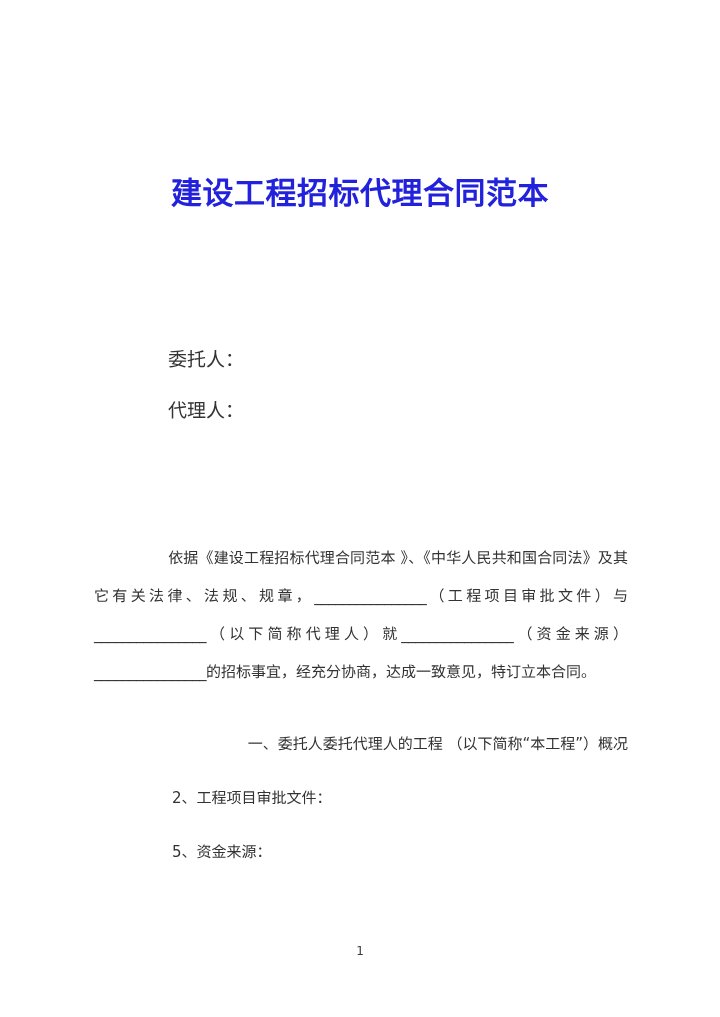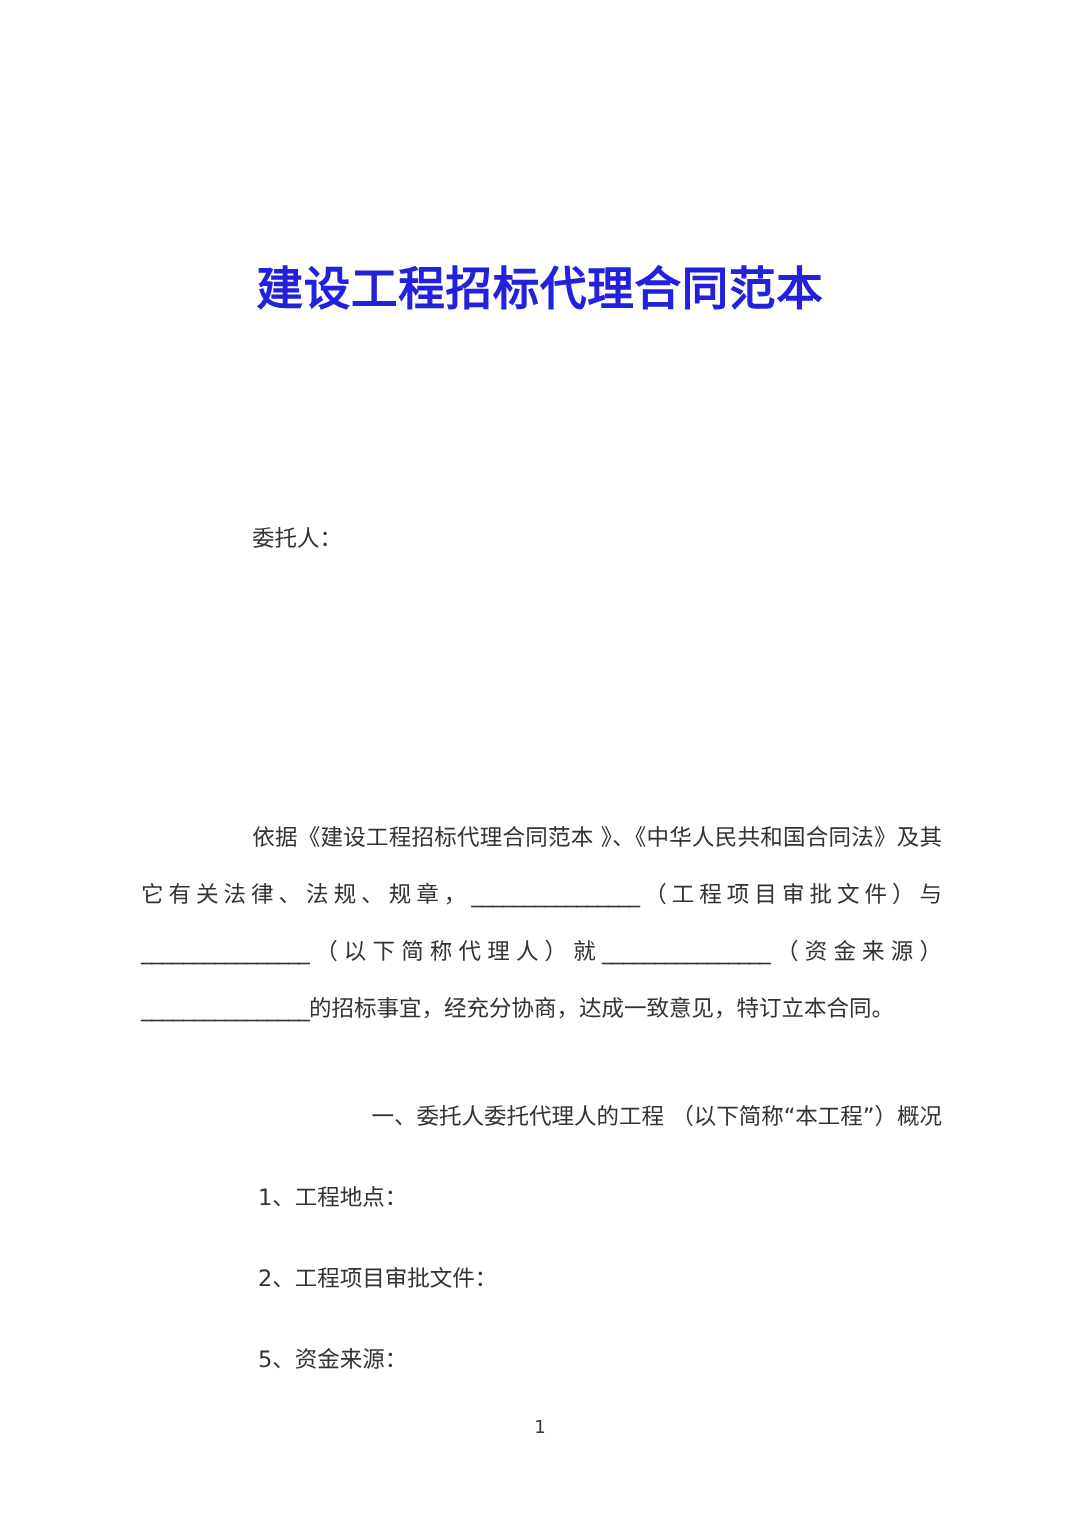--- a/index.html
+++ b/index.html
@@ -43,21 +43,21 @@
   }
 
   
   .party-block {
     position: absolute;
     left: 94px;
     top: 348px;
     width: 532px;
   }
   .party-line {
-    font-size: 15px;
+    font-size: 19px;
     line-height: 22px;
     color: #333333;
     padding-left: 74px;
     margin-bottom: 29px;
     white-space: nowrap;
   }
 
   
   .recital {
     position: absolute;
@@ -119,26 +119,26 @@
 </style>
 </head>
 <body>
 
 <div class="page">
 
   <h1 class="doc-title">建设工程招标代理合同范本</h1>
 
   <div class="party-block">
     <div class="party-line">委托人：</div>
+    <div class="party-line">代理人：</div>
   </div>
 
   <p class="recital"><span class="indent"></span><span>依据《建设工程招标代理合同范本 》、《中华人民共和国合同法》及其它有关法律、法规、规章，</span><span class="blank">________________</span><span>（工程项目审批文件）与</span><span class="blank">________________</span><span>（以下简称代理人）就</span><span class="blank">________________</span><span>（资金来源）</span><span class="blank">________________</span><span>的招标事宜，经充分协商，达成一致意见，特订立本合同。</span></p>
 
   <div class="sections">
     <div class="section-heading">一、委托人委托代理人的工程 （以下简称“本工程”）概况</div>
-    <div class="sub-item">1、工程地点：</div>
     <div class="sub-item">2、工程项目审批文件：</div>
     <div class="sub-item">5、资金来源：</div>
   </div>
 
   <div class="page-number">1</div>
 
 </div>
 
 </body></html>

